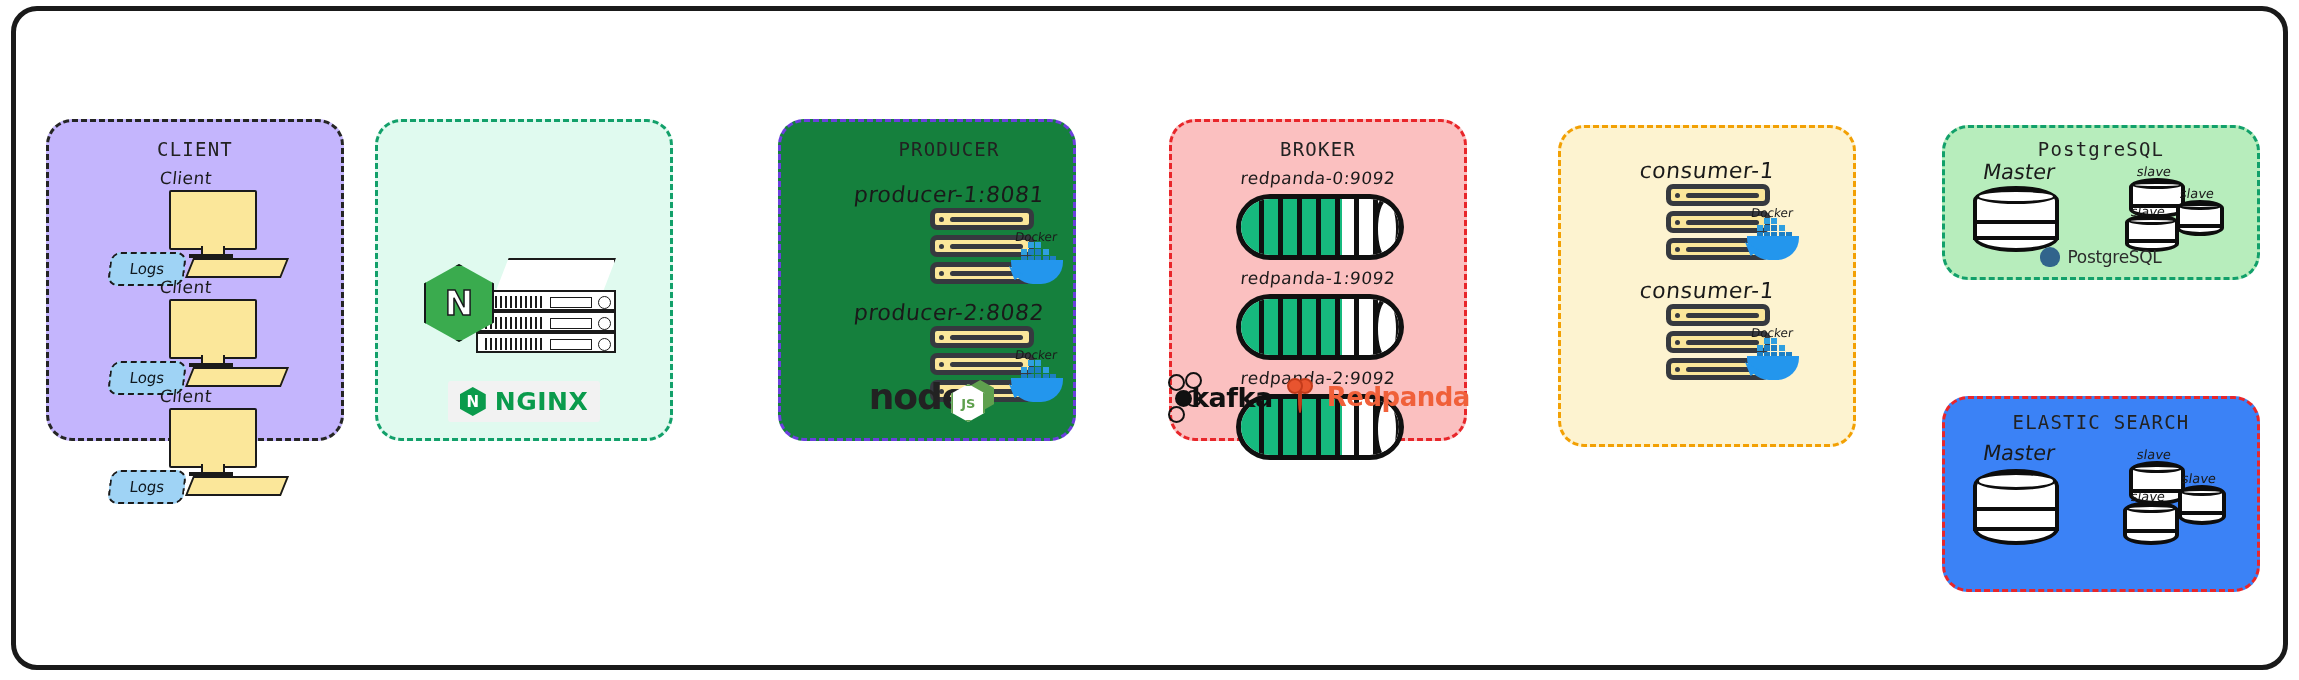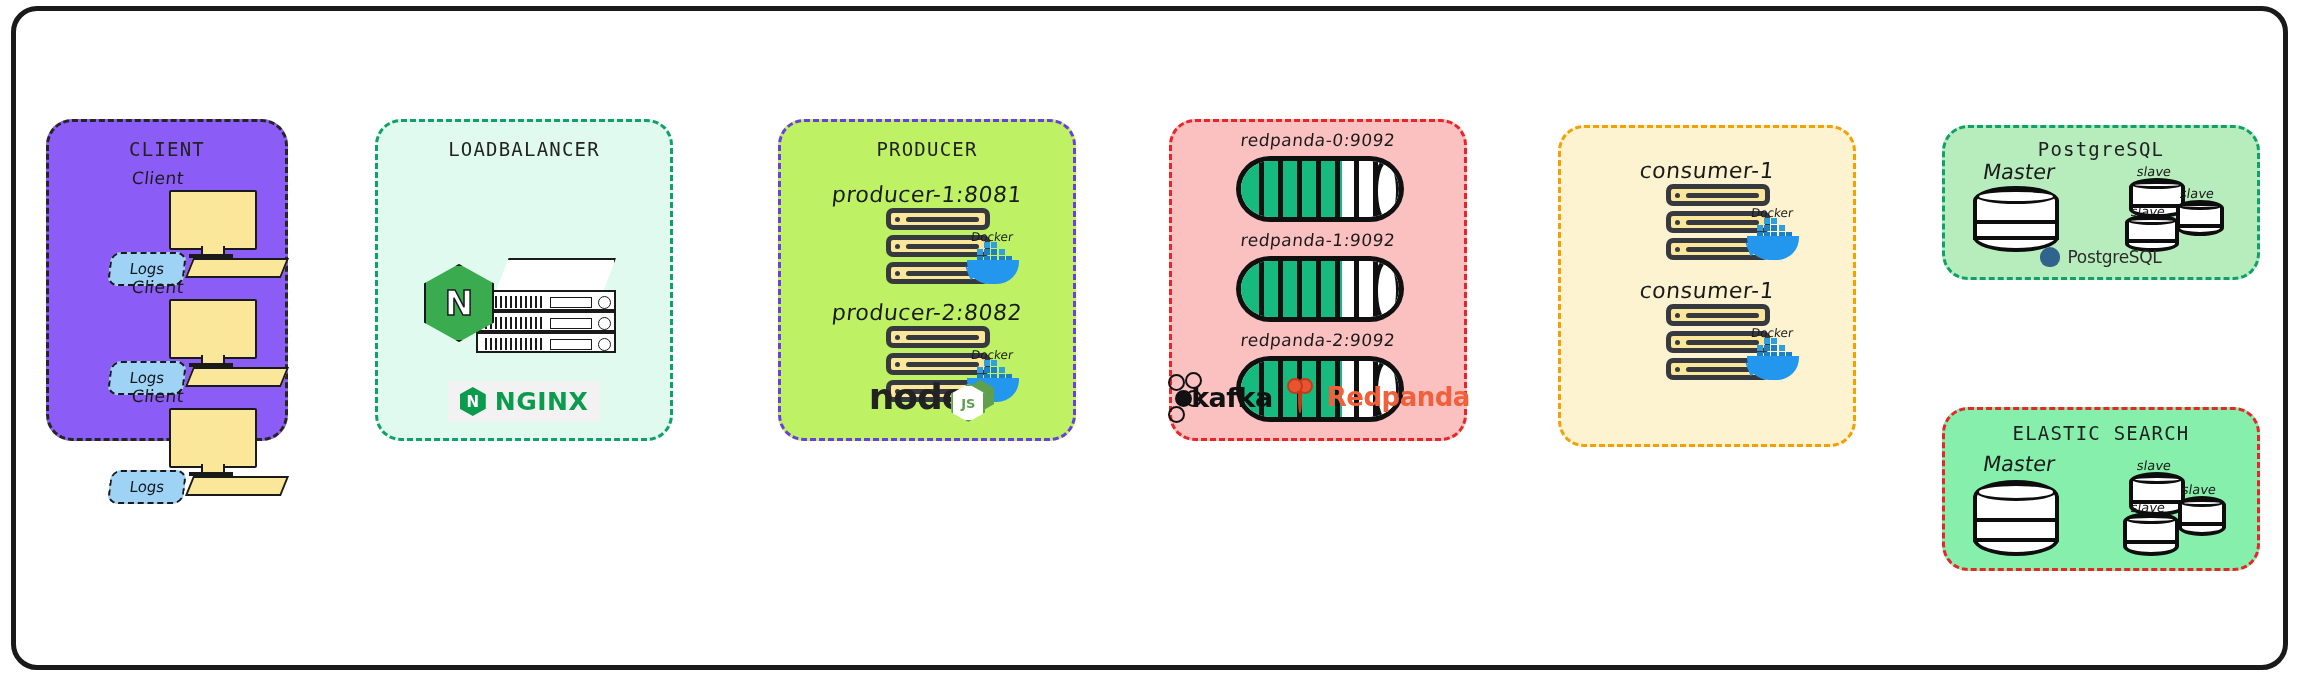--- a/index.html
+++ b/index.html
@@ -54,22 +54,22 @@
     font-family:"DejaVu Sans","Liberation Sans",sans-serif;
     font-size:17px;
     color:#1a1a1a;
     text-align:center;
     transform:skewX(-6deg);
     letter-spacing:.5px;
   }
   .hand.big{font-size:22px;}
 
   
-  #panel-client{left:46px;top:119px;width:242px;height:322px;
-    background:#8b5cf6;border-color:#252525;}
+  #panel-client{left:46px;top:119px;width:298px;height:322px;
+    background:#c4b5fd;border-color:#252525;}
   .client-unit{position:relative;height:85px;margin-top:4px;}
   .client-label{position:absolute;left:0;right:18px;top:-2px;}
   .monitor{
     position:absolute;left:120px;top:20px;width:84px;height:56px;
     background:#fbe79a;border:2.5px solid #1a1a1a;border-radius:2px;
   }
   .mstand{position:absolute;left:152px;top:76px;width:20px;height:9px;
     border:2.5px solid #1a1a1a;border-top:none;background:#fbe79a;}
   .mbase{position:absolute;left:140px;top:84px;width:44px;height:4px;background:#1a1a1a;}
   .keyboard{
@@ -125,21 +125,21 @@
     width:26px;height:29px;background:#0a9b4c;
     clip-path:polygon(50% 0,100% 25%,100% 75%,50% 100%,0 75%,0 25%);
     display:flex;align-items:center;justify-content:center;
     color:#fff;font-size:15px;font-weight:700;font-family:"DejaVu Sans",sans-serif;
   }
   .nginx-word{font-family:"DejaVu Sans","Liberation Sans",sans-serif;
     font-size:25px;font-weight:700;color:#0a9b4c;letter-spacing:.5px;}
 
   
   #panel-producer{left:778px;top:119px;width:298px;height:322px;
-    background:#bef264;border-color:#6b3fdd;}
+    background:#15803d;border-color:#6b3fdd;padding-left:44px;}
   .node-box{position:relative;height:104px;margin-top:2px;}
   .node-label{position:absolute;left:0;right:0;top:0;}
   .rack{
     position:absolute;left:105px;top:26px;width:104px;height:76px;
     display:flex;flex-direction:column;justify-content:space-between;
   }
   .rack-row{
     height:22px;background:#fbe79a;border:5px solid #36393f;border-radius:7px;
     box-sizing:border-box;position:relative;
   }
@@ -231,22 +231,22 @@
   .rp-word{font-family:"DejaVu Sans","Liberation Sans",sans-serif;
     font-size:26px;font-weight:700;color:#f0603a;letter-spacing:-.5px;}
 
   
   #panel-consumer{left:1558px;top:125px;width:298px;height:322px;
     background:#fdf3d0;border-color:#f2a004;}
 
   
   #panel-postgres{left:1942px;top:125px;width:318px;height:155px;
     background:#b7edbc;border-color:#12a06a;}
-  #panel-elastic{left:1942px;top:407px;width:318px;height:164px;
-    background:#86efac;border-color:#e8262a;}
+  #panel-elastic{left:1942px;top:396px;width:318px;height:196px;
+    background:#3b82f6;border-color:#e8262a;}
   .db-area{position:relative;height:86px;}
   .db-master-label{position:absolute;left:14px;top:-4px;width:120px;
     font-family:"DejaVu Sans","Liberation Sans",sans-serif;font-size:21px;
     transform:skewX(-9deg);color:#1a1a1a;text-align:center;}
   .cyl{position:absolute;border:4px solid #0d0d0d;box-sizing:border-box;
     background:#ffffff;border-radius:50%/22%;}
   .cyl .band{position:absolute;left:-4px;right:-4px;height:4px;background:#0d0d0d;}
   .cyl .top{position:absolute;left:-1px;right:-1px;top:-1px;height:26%;
     border:3px solid #0d0d0d;border-radius:50%;box-sizing:border-box;background:#fff;}
   .slave-label{position:absolute;
@@ -299,21 +299,20 @@
       <div class="hand client-label">Client</div>
       <div class="monitor"></div>
       <div class="mstand"></div>
       <div class="mbase"></div>
       <div class="keyboard"></div>
       <div class="logs-badge">Logs</div>
     </div>
   </div>
 
   <div class="panel" id="panel-lb">
-    <div class="panel-title">LOADBALANCER</div>
 
     <div class="nginx-art">
       <div class="srv-stack">
         <div class="srv-top"></div>
         <div class="srv-row" style="top:32px;">
           <div class="srv-vents"></div>
           <div class="srv-bar"></div>
           <div class="srv-dot"></div>
         </div>
         <div class="srv-row" style="top:53px;">
@@ -442,20 +441,21 @@
     <div class="logo-strip">
       <div class="node-logo">
         <span class="node-word">node</span>
         <span class="node-hex"></span>
         <span class="node-js">JS</span>
       </div>
     </div>
   </div>
 
   <div class="panel" id="panel-broker">
+    <div class="panel-title">BROKER</div>
 
     <div class="drum-unit" style="margin-top:8px;">
       <div class="hand drum-label">redpanda-0:9092</div>
       <div class="drum">
         <div class="drum-fill"></div>
         <div class="drum-seg" style="left:18px;"></div>
           <div class="drum-seg" style="left:37px;"></div>
         <div class="drum-seg" style="left:56px;"></div>
           <div class="drum-seg" style="left:75px;"></div>
         <div class="drum-seg" style="left:94px;"></div>

